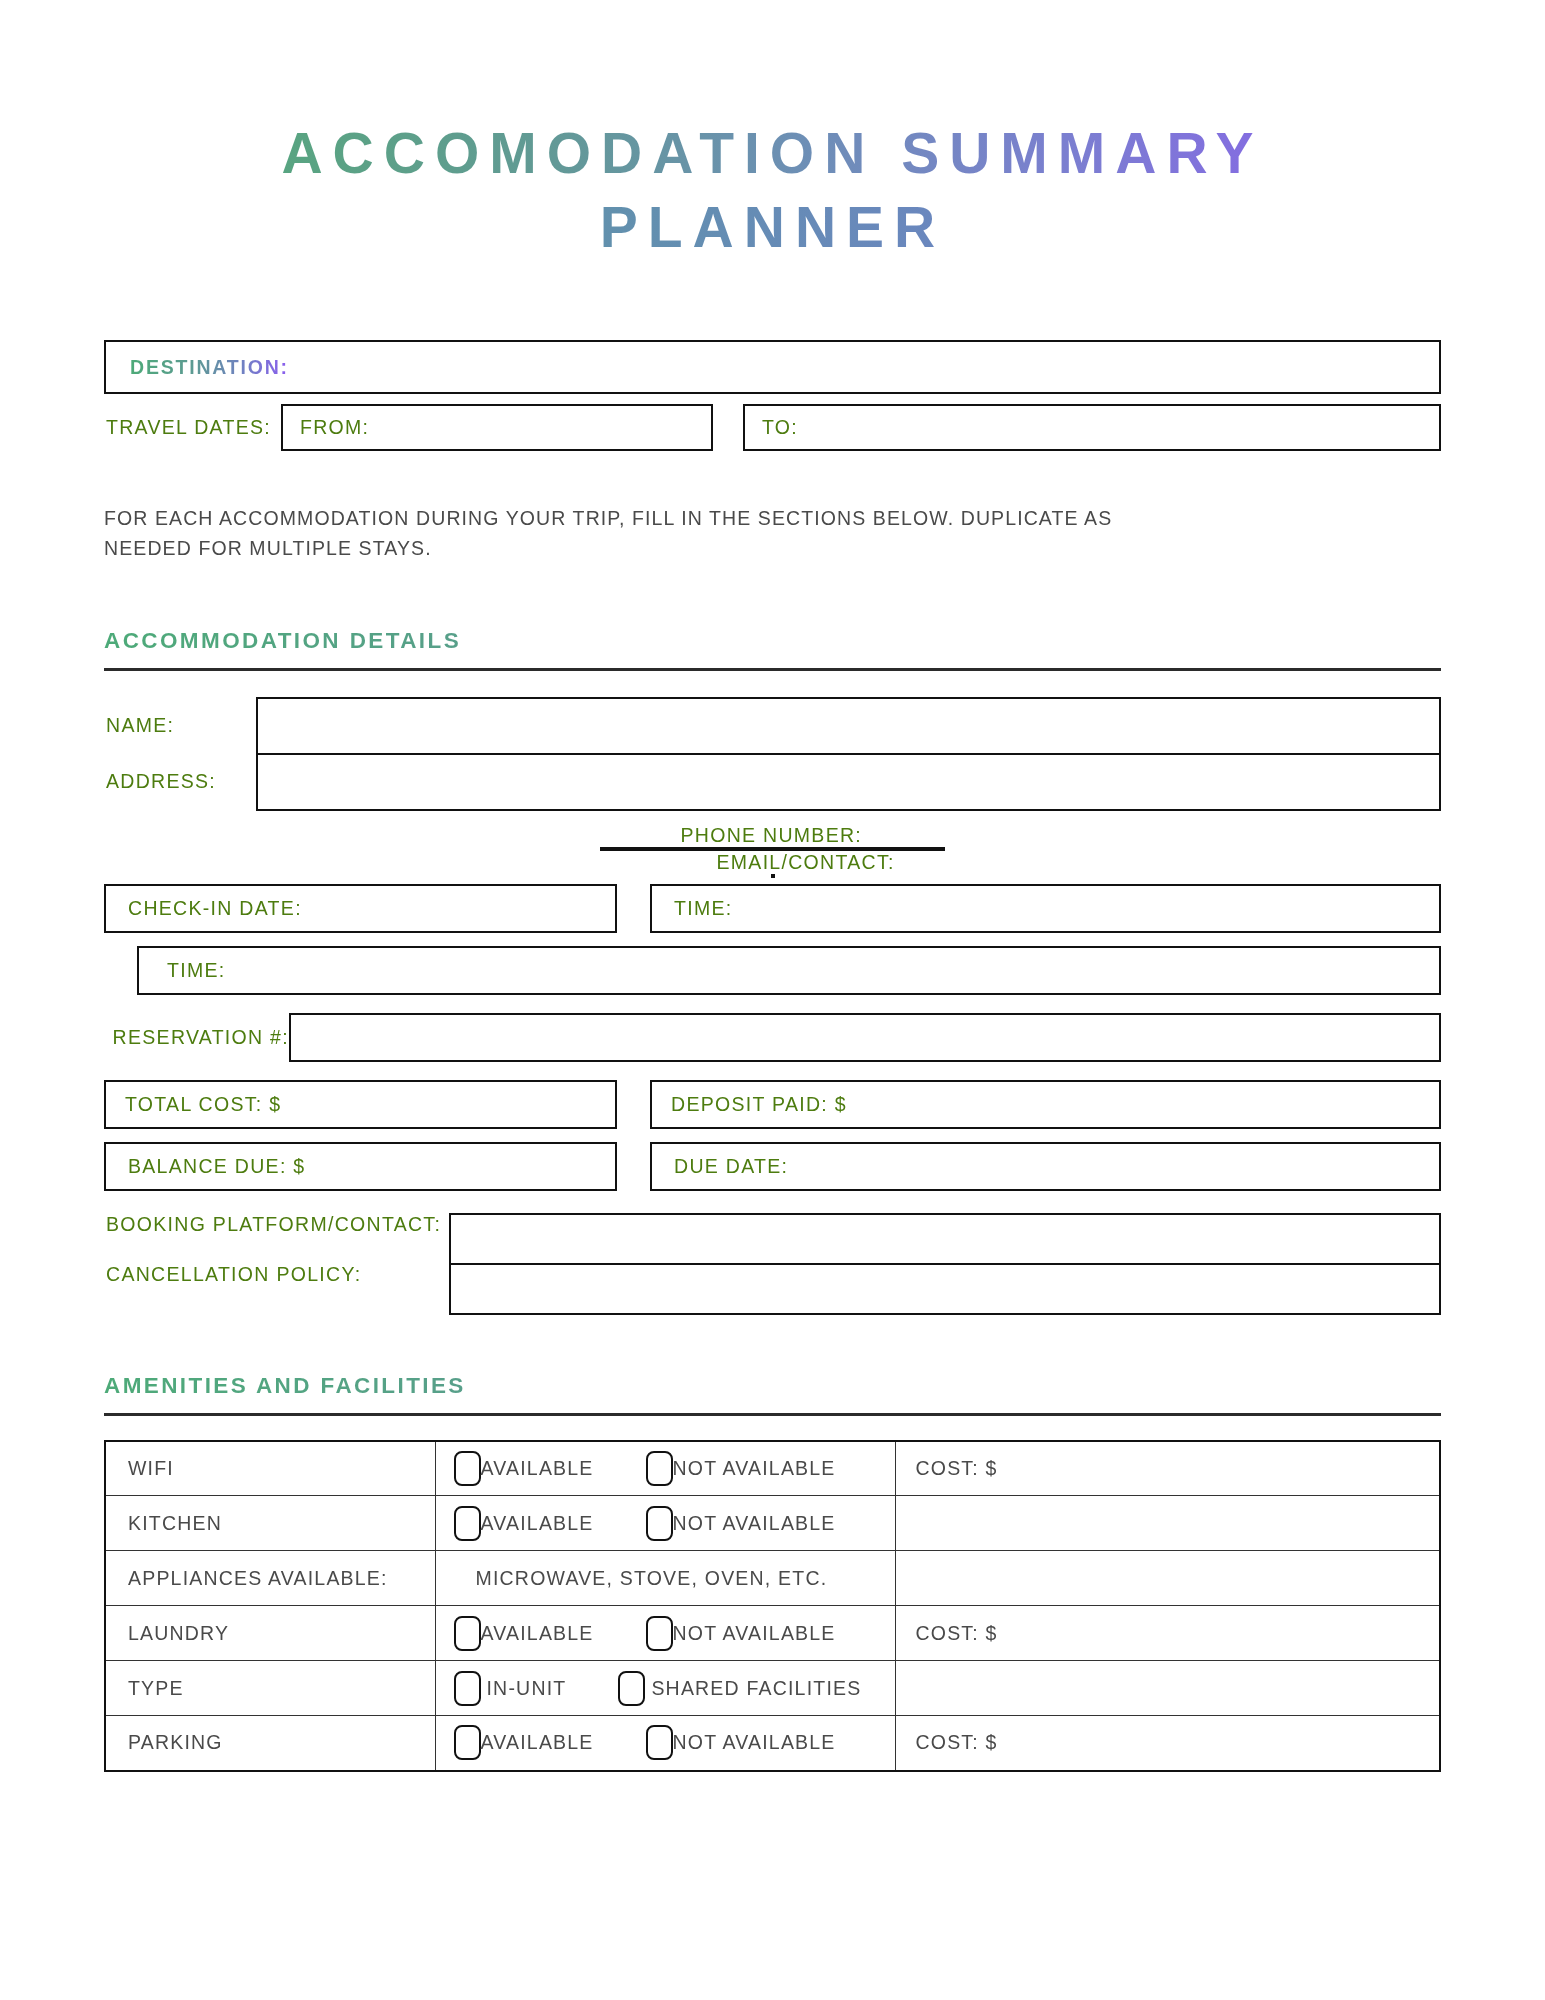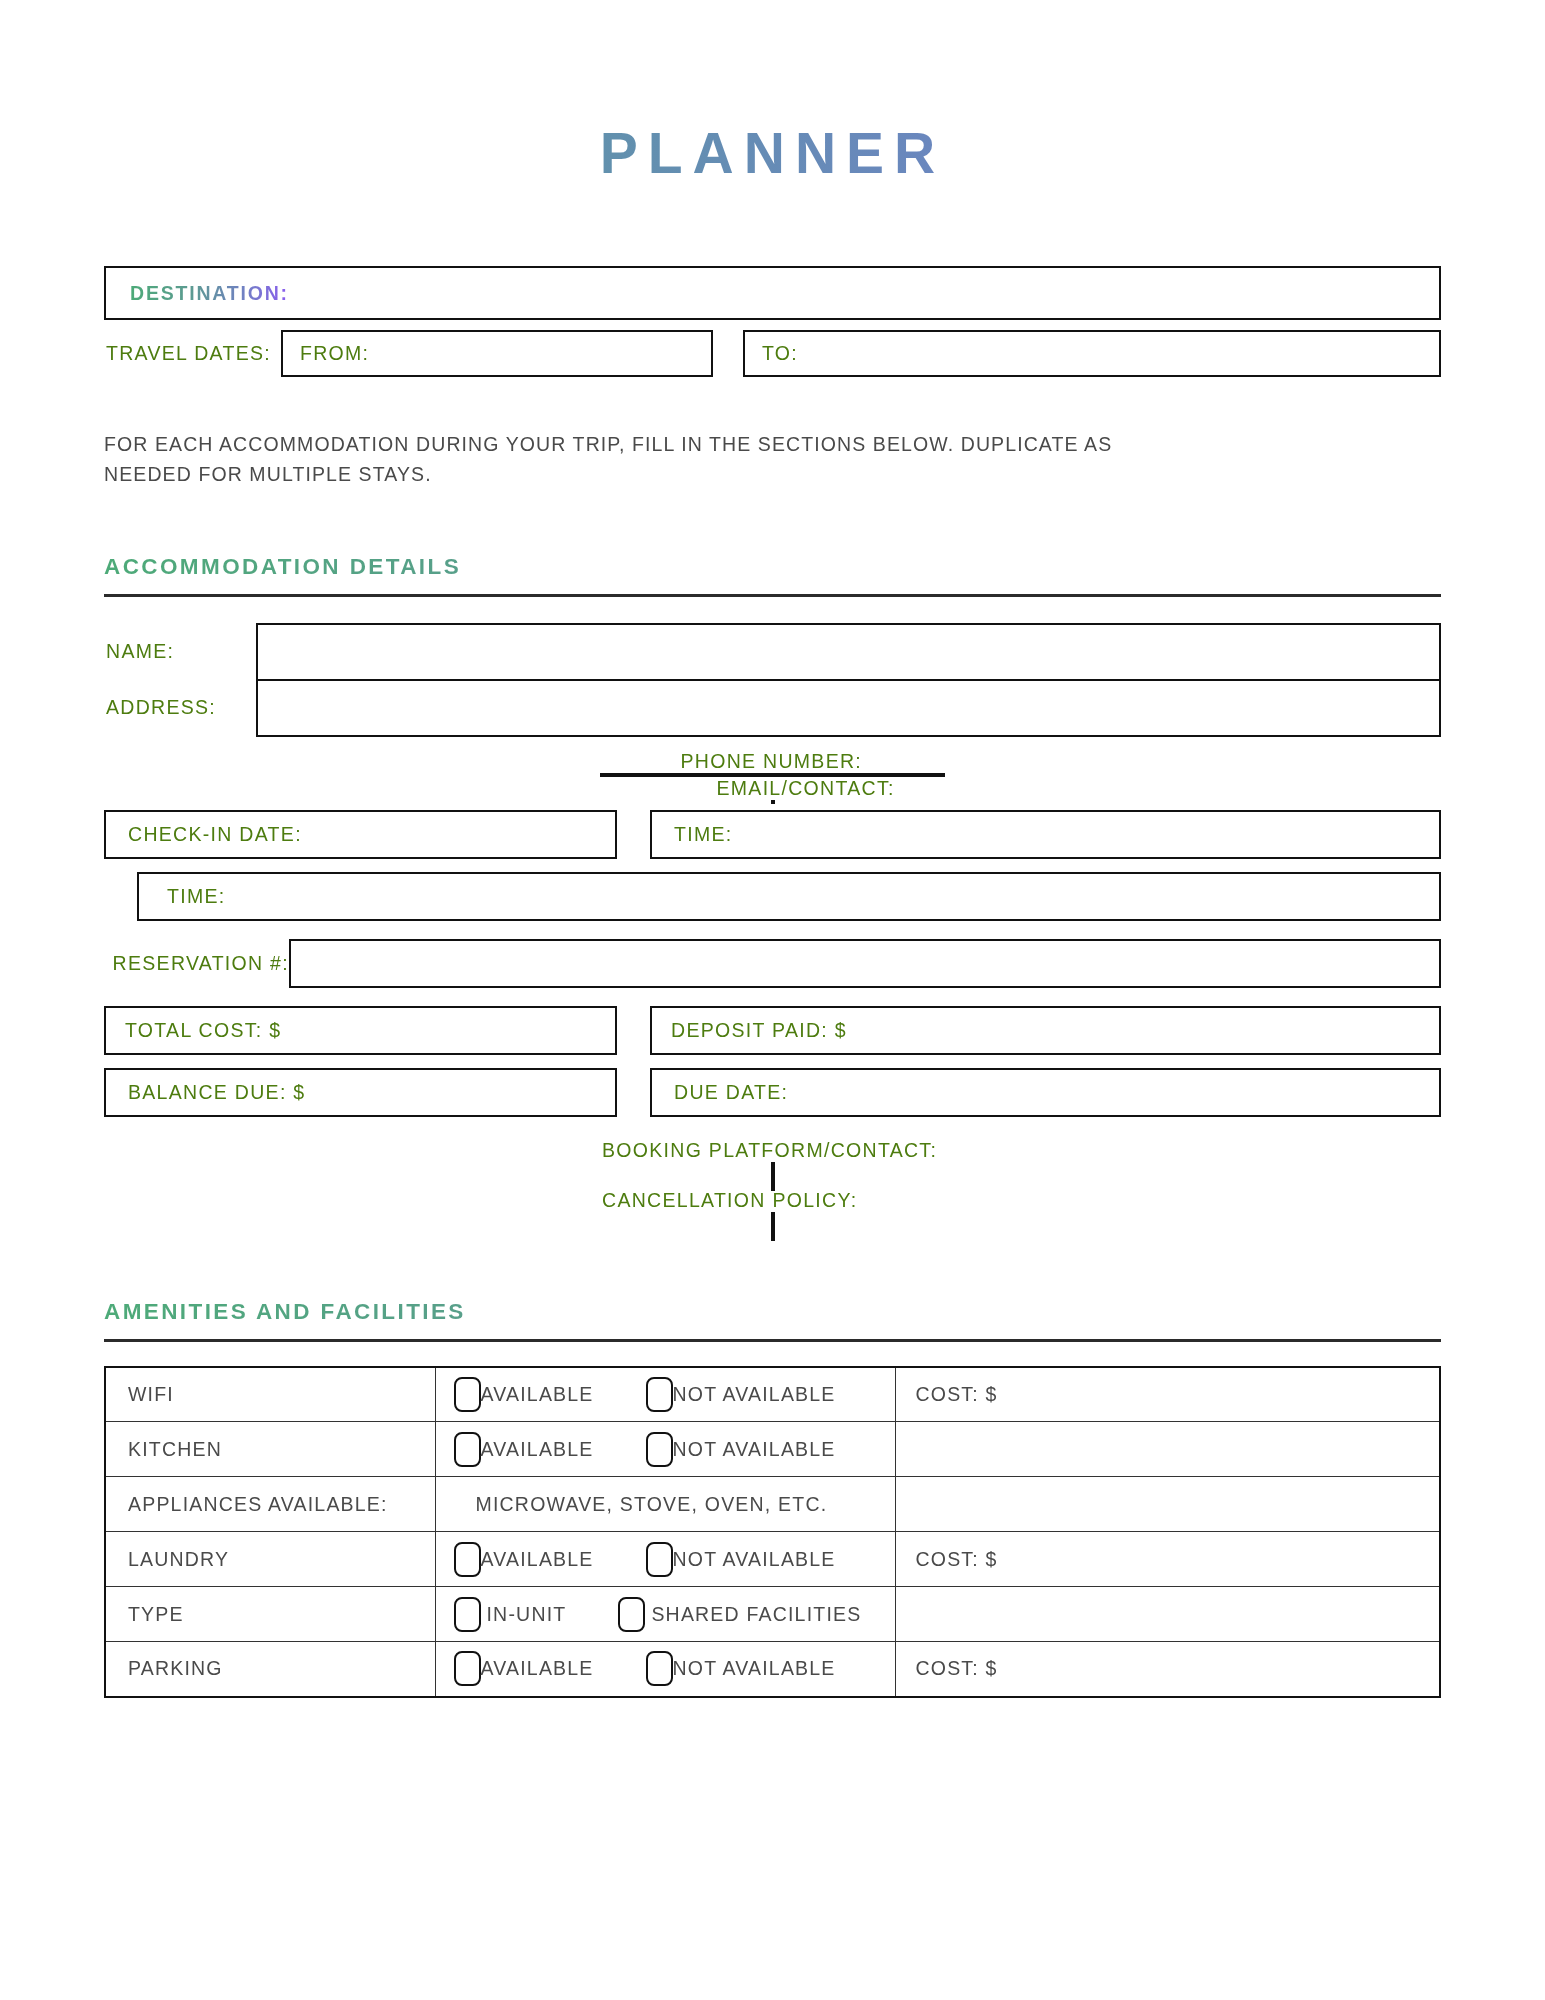--- a/index.html
+++ b/index.html
@@ -151,23 +151,22 @@
     align-items: center;
     margin-top: 13px;
     height: 59px;
     text-align: right;
   }
   .res-label { width: 185px; padding-left: 2px; }
   .res-field { flex: 1; height: 49px; border: 2px solid #111; }
 
   .stack-row {
     display: flex;
-    align-items: center;
+    align-items: flex-start;
     height: 52px;
-    flex-direction: column;
   }
   .stack-row.first { margin-top: 22px; }
   .stack-row.second { margin-top: -2px; }
   .stack-label { width: 345px; padding-left: 2px; }
   .stack-field { flex: 1; height: 52px; border: 2px solid #111; }
 
   
   .amen-head { margin-top: 58px; }
 
   .amen-table {
@@ -205,20 +204,21 @@
   .opt-text { white-space: nowrap; }
 
   .appliance-cell { padding-left: 40px; }
 </style>
 </head>
 <body>
 
 <div class="page">
 
   <div class="title-block">
+    <div class="title-line">ACCOMODATION SUMMARY</div>
     <div class="title-line second">PLANNER</div>
   </div>
 
   <div class="bx destination-row">
     <span class="lbl-grad">DESTINATION:</span>
   </div>
 
   <div class="dates-row">
     <span class="lbl dates-label">TRAVEL DATES:</span>
     <div class="bx dates-from">

